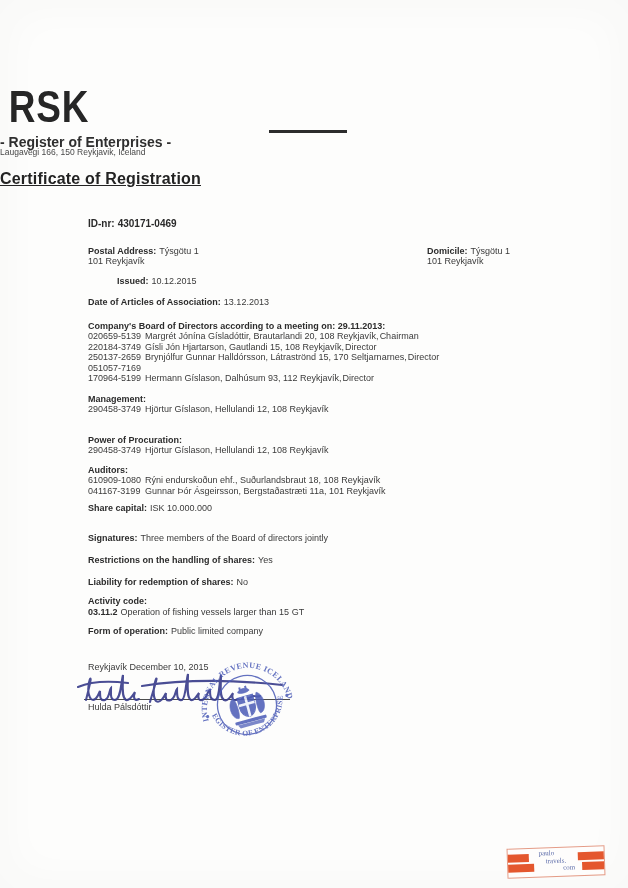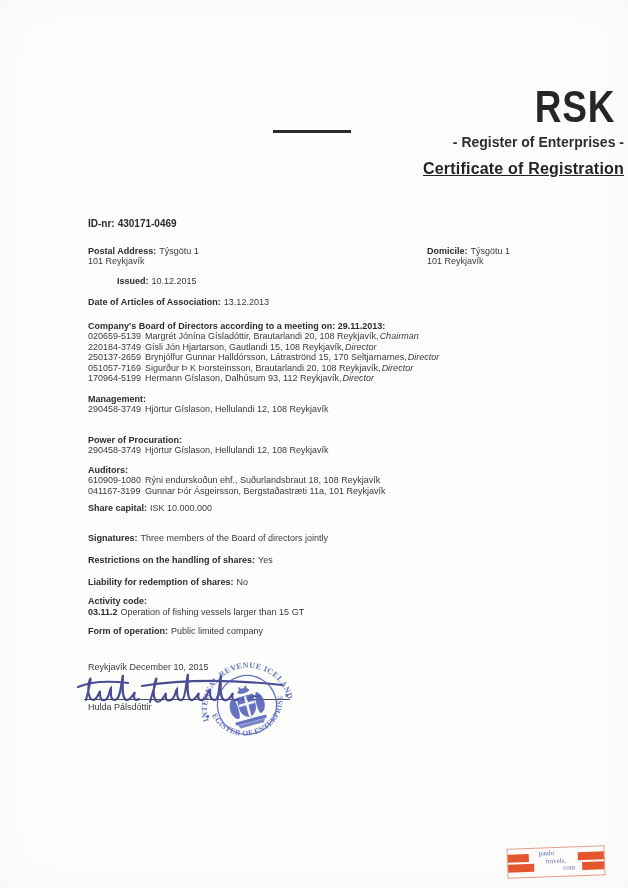--- a/index.html
+++ b/index.html
@@ -2,21 +2,21 @@
 <html><head>
 <meta charset="utf-8">
 <style>
   html,body { margin:0; padding:0; background:#ffffff; }
   .page {
     position:relative; width:628px; height:888px; background:#fdfdfc;
     font-family:"Liberation Sans", sans-serif; color:#3a3a3a; overflow:hidden;
     box-shadow: inset 0 0 50px rgba(60,60,60,0.03);
   }
   
-  .hdr { position:absolute; top:84px; left:0; right:4px; text-align:right; color:#2b2b2b; }
+  .hdr { position:absolute; top:84px; left:0; right:12px; text-align:left; color:#2b2b2b; }
   .rsk-logo {
     display:inline-block; font-weight:bold; font-size:45px; line-height:46px;
     letter-spacing:1px; color:#262626; transform:scaleX(0.82); transform-origin:center;
   }
   .rsk-underline { width:78px; height:2.5px; background:#2c2c2c; margin:0 auto 4px auto; }
   .org1 { font-size:14px; font-weight:bold; color:#2e2e2e; line-height:10px; }
   .org2 { font-size:8.5px; color:#474747; line-height:10px; }
   .cert-title { font-size:16px; font-weight:bold; color:#232323; margin-top:13px; letter-spacing:0.2px;text-decoration:underline; }
   
   .doc { position:absolute; left:88px; top:216px; width:452px; font-size:9px; line-height:10.5px; }
@@ -37,21 +37,21 @@
   .mt-aud { margin-top:9px; }
   .mt-share { margin-top:7px; }
   .mt-sign { margin-top:19px; }
   .mt-restrict { margin-top:12px; }
   .mt-liab { margin-top:11px; }
   .mt-act { margin-top:9px; }
   .mt-form { margin-top:9px; }
   .row { display:flex; }
   .rid { width:57px; flex:none; }
   .rtxt { flex:1; }
-  .role { font-style:italic; margin-left:1px; }
+  .role { margin-left:1px; }
   
   .date-line { position:absolute; left:88px; top:662px; font-size:9px; color:#3a3a3a; z-index:1;text-align:center; }
   .sig-svg { position:absolute; left:76px; top:666px; z-index:4; }
   .sig-rule { position:absolute; left:84px; top:699px; width:206px; border-top:1.6px solid #4c4c4c; z-index:2; }
   .signer-name { position:absolute; left:88px; top:702px; font-size:9px; color:#3a3a3a; z-index:1; }
   .stamp { position:absolute; left:197px; top:655px; width:100px; height:100px; z-index:5;
            transform:rotate(-15deg); opacity:0.88; }
   
   .wm { position:absolute; left:507px; top:847px; width:98px; height:30px;
         border:1px solid #e49b86; background:#fefdfc; transform:rotate(-2deg);
@@ -70,20 +70,21 @@
 </style>
 </head>
 <body>
 
 <div class="page">
 
   <div class="hdr">
     <div class="rsk-logo">RSK</div>
     <div class="rsk-underline"></div>
     <div class="org1">- Register of Enterprises -</div>
+    <div class="org2">Laugavegi 166, 150 Reykjavik, Iceland</div>
     <div class="cert-title">Certificate of Registration</div>
   </div>
 
   <div class="doc">
 
     <div class="cols">
       <div class="col-r idnr">
         <span>ID-nr:</span><span class="v">430171-0469</span>
       </div>
     </div>
@@ -112,21 +113,20 @@
       <div class="row">
         <span class="rid">220184-3749</span>
         <span class="rtxt"><span>Gísli Jón Hjartarson, Gautlandi 15, 108 Reykjavík,</span><span class="role">Director</span></span>
       </div>
       <div class="row">
         <span class="rid">250137-2659</span>
         <span class="rtxt"><span>Brynjólfur Gunnar Halldórsson, Látraströnd 15, 170 Seltjarnarnes,</span><span class="role">Director</span></span>
       </div>
       <div class="row">
         <span class="rid">051057-7169</span>
-        <span class="rtxt"><span>Sigurður Þ K Þorsteinsson, Brautarlandi 20, 108 Reykjavík,</span><span class="role">Director</span></span>
       </div>
       <div class="row">
         <span class="rid">170964-5199</span>
         <span class="rtxt"><span>Hermann Gíslason, Dalhúsum 93, 112 Reykjavík,</span><span class="role">Director</span></span>
       </div>
     </div>
 
     <div class="mt-mgmt">
       <p class="b">Management:</p>
       <div class="row">

